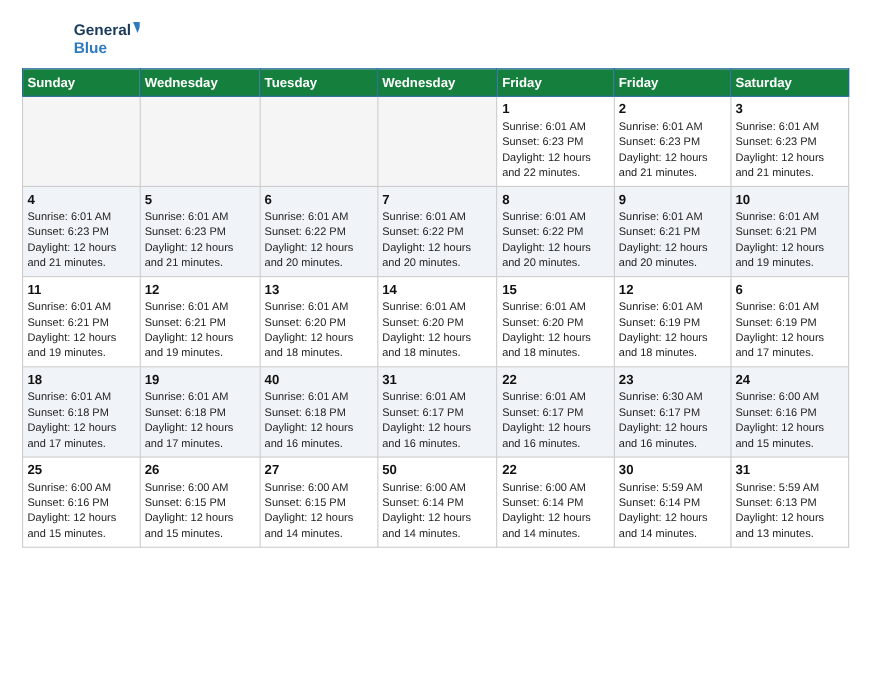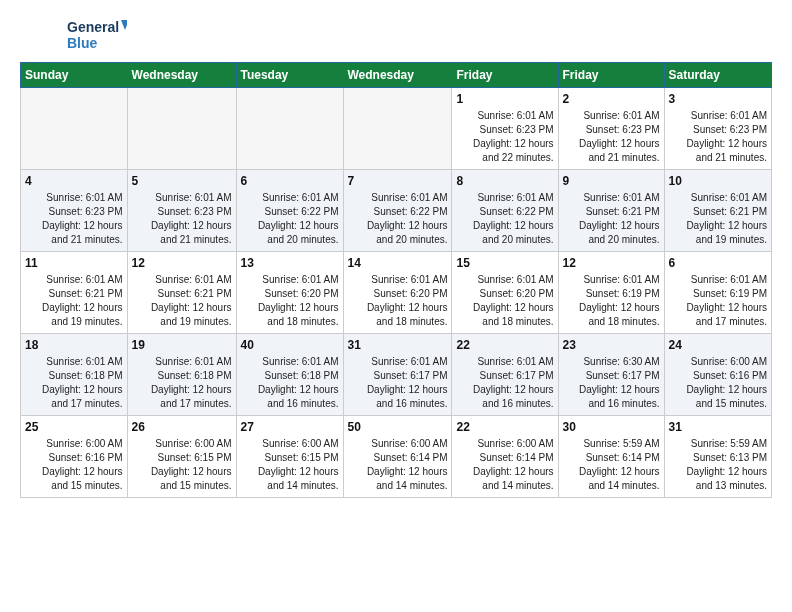--- a/index.html
+++ b/index.html
@@ -73,21 +73,20 @@
       font-weight: bold;
       font-size: 12px;
       color: #111;
       display: block;
       margin-bottom: 2px;
     }
     .cell-info {
       color: #222;
       font-size: 10px;
       line-height: 1.4;
-      text-align: right;
     }
     
     .calendar tbody tr:nth-child(even) td:not(.empty) {
       background: #f0f4f8;
     }
   </style>
 </head>
 <body>
 
 <div class="page">

